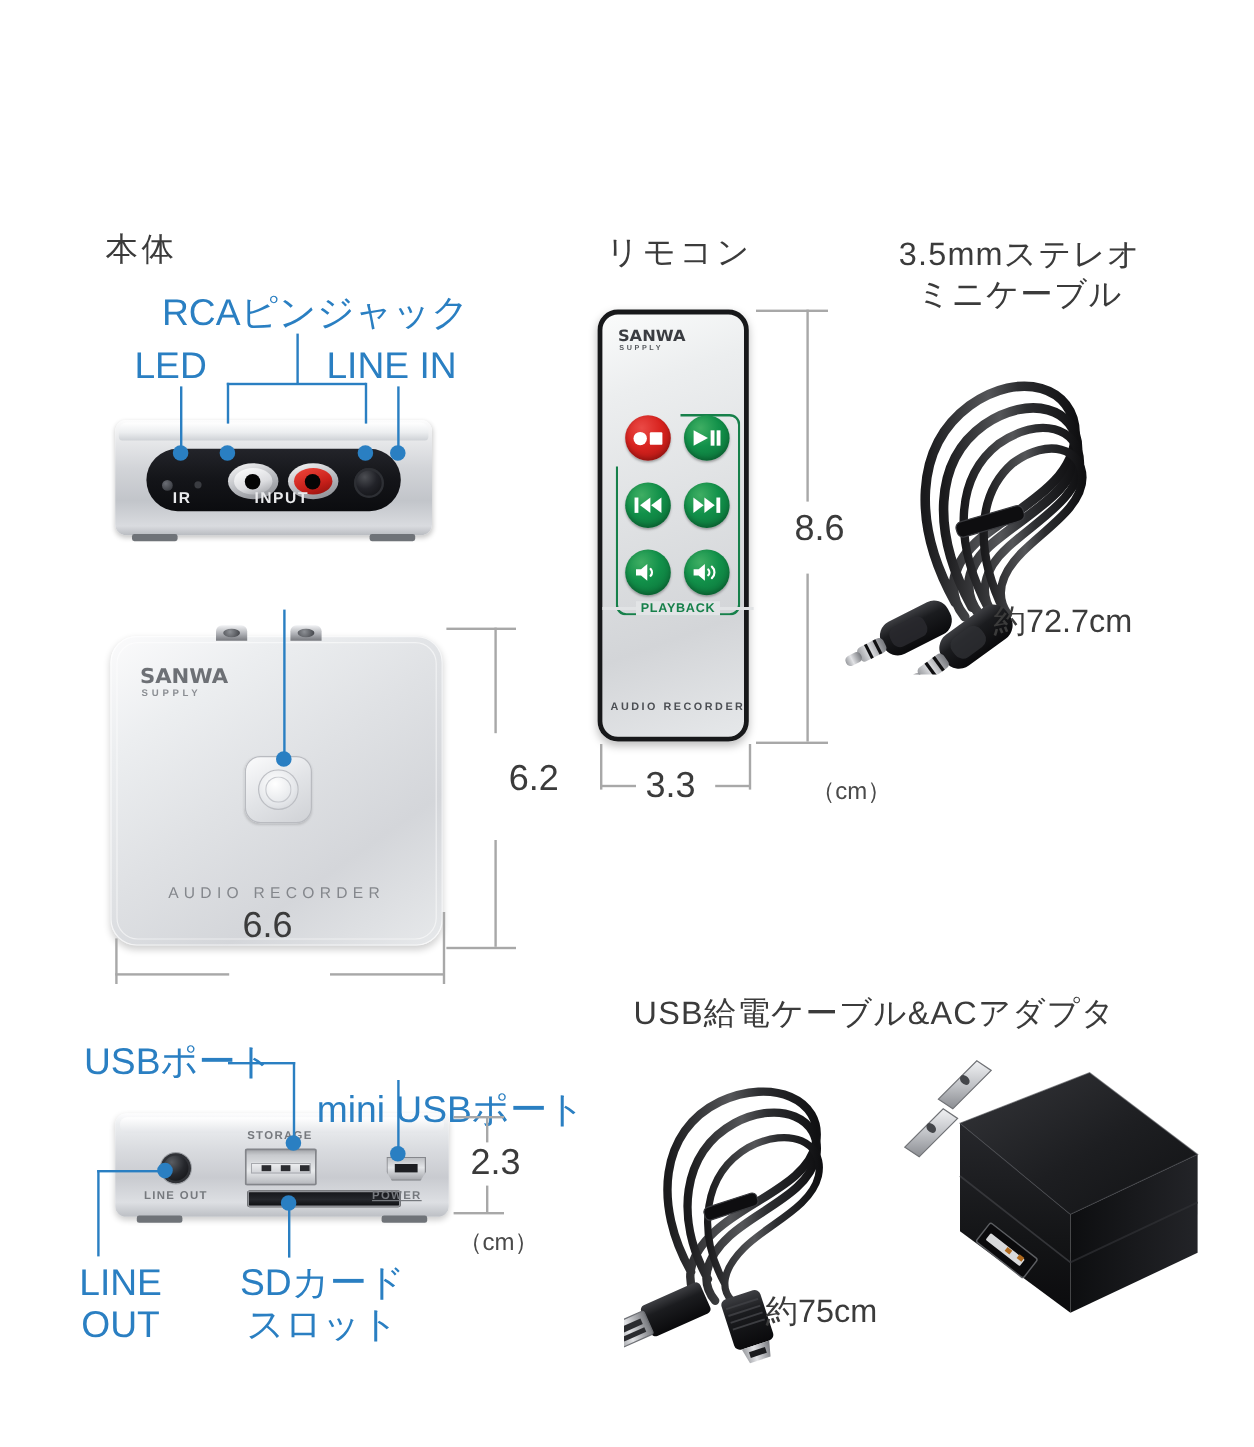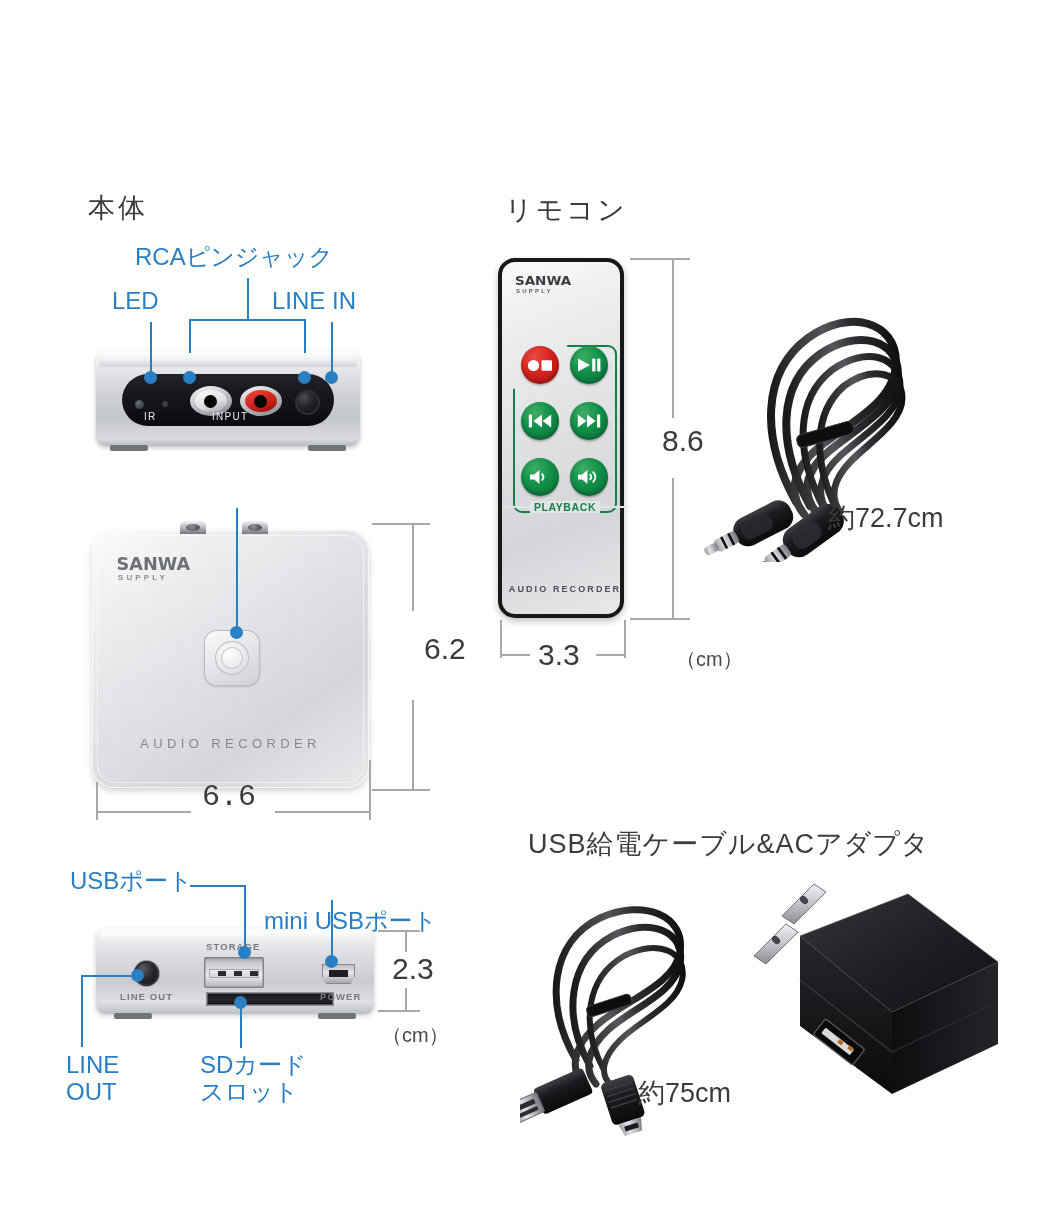--- a/index.html
+++ b/index.html
@@ -18,22 +18,22 @@
     text-align: center;
     font-size: 44px; font-weight: 700; color: #3b3b3b;
     letter-spacing: 14px; text-indent: 14px;
   }
   .sect-head {
     position: absolute; font-size: 27px; font-weight: 400; color: #3b3b3b;
     letter-spacing: 3px; white-space: nowrap;
   }
   .sect-head.two-line { line-height: 1.22; letter-spacing: 1px; text-align: center; }
   .callout {
-    position: absolute; color: #2a7fc2; font-size: 24px; font-weight: 400;
-    white-space: nowrap; letter-spacing: 0px; line-height: 1.12;
+    position: absolute; color: #2a7fc2; font-size: 31px; font-weight: 400;
+    white-space: nowrap; letter-spacing: 0px; line-height: 1.12; text-align: center;
   }
   .dim-label {
     position: absolute; color: #3b3b3b; font-size: 30px; white-space: nowrap;
   }
   .cm-label {
     position: absolute; color: #4a4a4a; font-size: 20px; white-space: nowrap;
   }
   .len-label {
     position: absolute; color: #3b3b3b; font-size: 27px; white-space: nowrap;
   }
@@ -94,22 +94,22 @@
   }
   .rca-white .ring-in { background: linear-gradient(160deg,#ffffff,#dcdde0 60%,#9c9ea3); }
   .rca-red   .ring-in { background: linear-gradient(160deg,#f0483c,#c8201a 60%,#8d100c); }
   .minijack {
     position: absolute; left: 173px; top: 16px; width: 25px; height: 25px;
     border-radius: 50%;
     background: radial-gradient(circle at 36% 30%,#4c4e53 0%,#222329 42%,#0a0a0c 100%);
     box-shadow: inset 0 0 0 2px #2d2f34;
   }
   .panel-txt {
-    position: absolute; color: #e9eaec; font-size: 10px; letter-spacing: 1.3px;
-    font-weight: 400; white-space: nowrap;
+    position: absolute; color: #e9eaec; font-size: 13px; letter-spacing: 1.3px;
+    font-weight: 700; white-space: nowrap;
   }
   .foot {
     position: absolute; bottom: -5px; width: 38px; height: 6px; border-radius: 2px;
     background: #6f7378;
   }
 
   
   .unit-top {
     position: absolute; left: 92px; top: 530px; width: 277px; height: 258px;
     border-radius: 22px;
@@ -257,20 +257,24 @@
 </head>
 <body>
 
 <div id="page">
 
 
   <div class="sect-head" style="left:88px; top:190px;">本体</div>
 
   <div class="sect-head" style="left:505px; top:192px;">リモコン</div>
 
+  <div class="sect-head two-line" style="left:735px; top:196px; width:230px;">
+    <div>3.5mmステレオ</div>
+    <div>ミニケーブル</div>
+  </div>
 
   <div class="sect-head" style="left:528px; top:826px; letter-spacing:1px;">USB給電ケーブル&amp;ACアダプタ</div>
 
   <div class="unit-rear">
     <div class="topbevel"></div>
     <div class="rear-black">
       <div class="ir-dot"></div>
       <div class="ir-dot2"></div>
 
       <div class="rca rca-white" style="left:68px;">
@@ -335,37 +339,37 @@
   <div class="dl-h" style="left:372px; top:523px; width:58px;"></div>
   <div class="dl-h" style="left:372px; top:789px; width:58px;"></div>
   <div class="dl-v" style="left:412px; top:523px; height:88px;"></div>
   <div class="dl-v" style="left:412px; top:700px; height:89px;"></div>
   <div class="dim-label" style="left:424px; top:632px;">6.2</div>
 
   <div class="dl-v" style="left:96px;  top:782px; height:38px;"></div>
   <div class="dl-v" style="left:369px; top:760px; height:60px;"></div>
   <div class="dl-h" style="left:96px;  top:811px; width:95px;"></div>
   <div class="dl-h" style="left:275px; top:811px; width:95px;"></div>
-  <div class="dim-label" style="left:202px; top:780px;font-family:Liberation Mono, monospace;">6.6</div>
+  <div class="dim-label" style="left:202px; top:755px;">6.6</div>
 
   <div class="unit-ports">
     <div class="topbevel2"></div>
 
     <div class="lineout-jack"></div>
     <div class="usb-a">
       <i style="left:14px;"></i>
         <i style="left:30px;"></i>
         <i style="left:46px;"></i>
     </div>
     <div class="usb-mini"></div>
     <div class="sd-slot"></div>
 
     <div class="port-txt" style="left:110px; top:13px;">STORAGE</div>
     <div class="port-txt" style="left:24px; top:63px;">LINE OUT</div>
-    <div class="port-txt" style="left:224px; top:63px;">POWER</div>
+    <div class="port-txt" style="left:214px; top:63px;text-decoration:underline;">POWER</div>
 
     <div class="foot" style="left:18px;"></div>
     <div class="foot" style="right:18px;"></div>
   </div>
 
   <div class="callout" style="left:54px; top:868px;margin-left:16px;">USBポート</div>
   <div class="callout" style="left:264px; top:908px;">mini USBポート</div>
 
   <div class="lead-h" style="left:190px; top:885px; width:56px;"></div>
   <div class="lead-v" style="left:244px; top:885px; height:64px;"></div>

